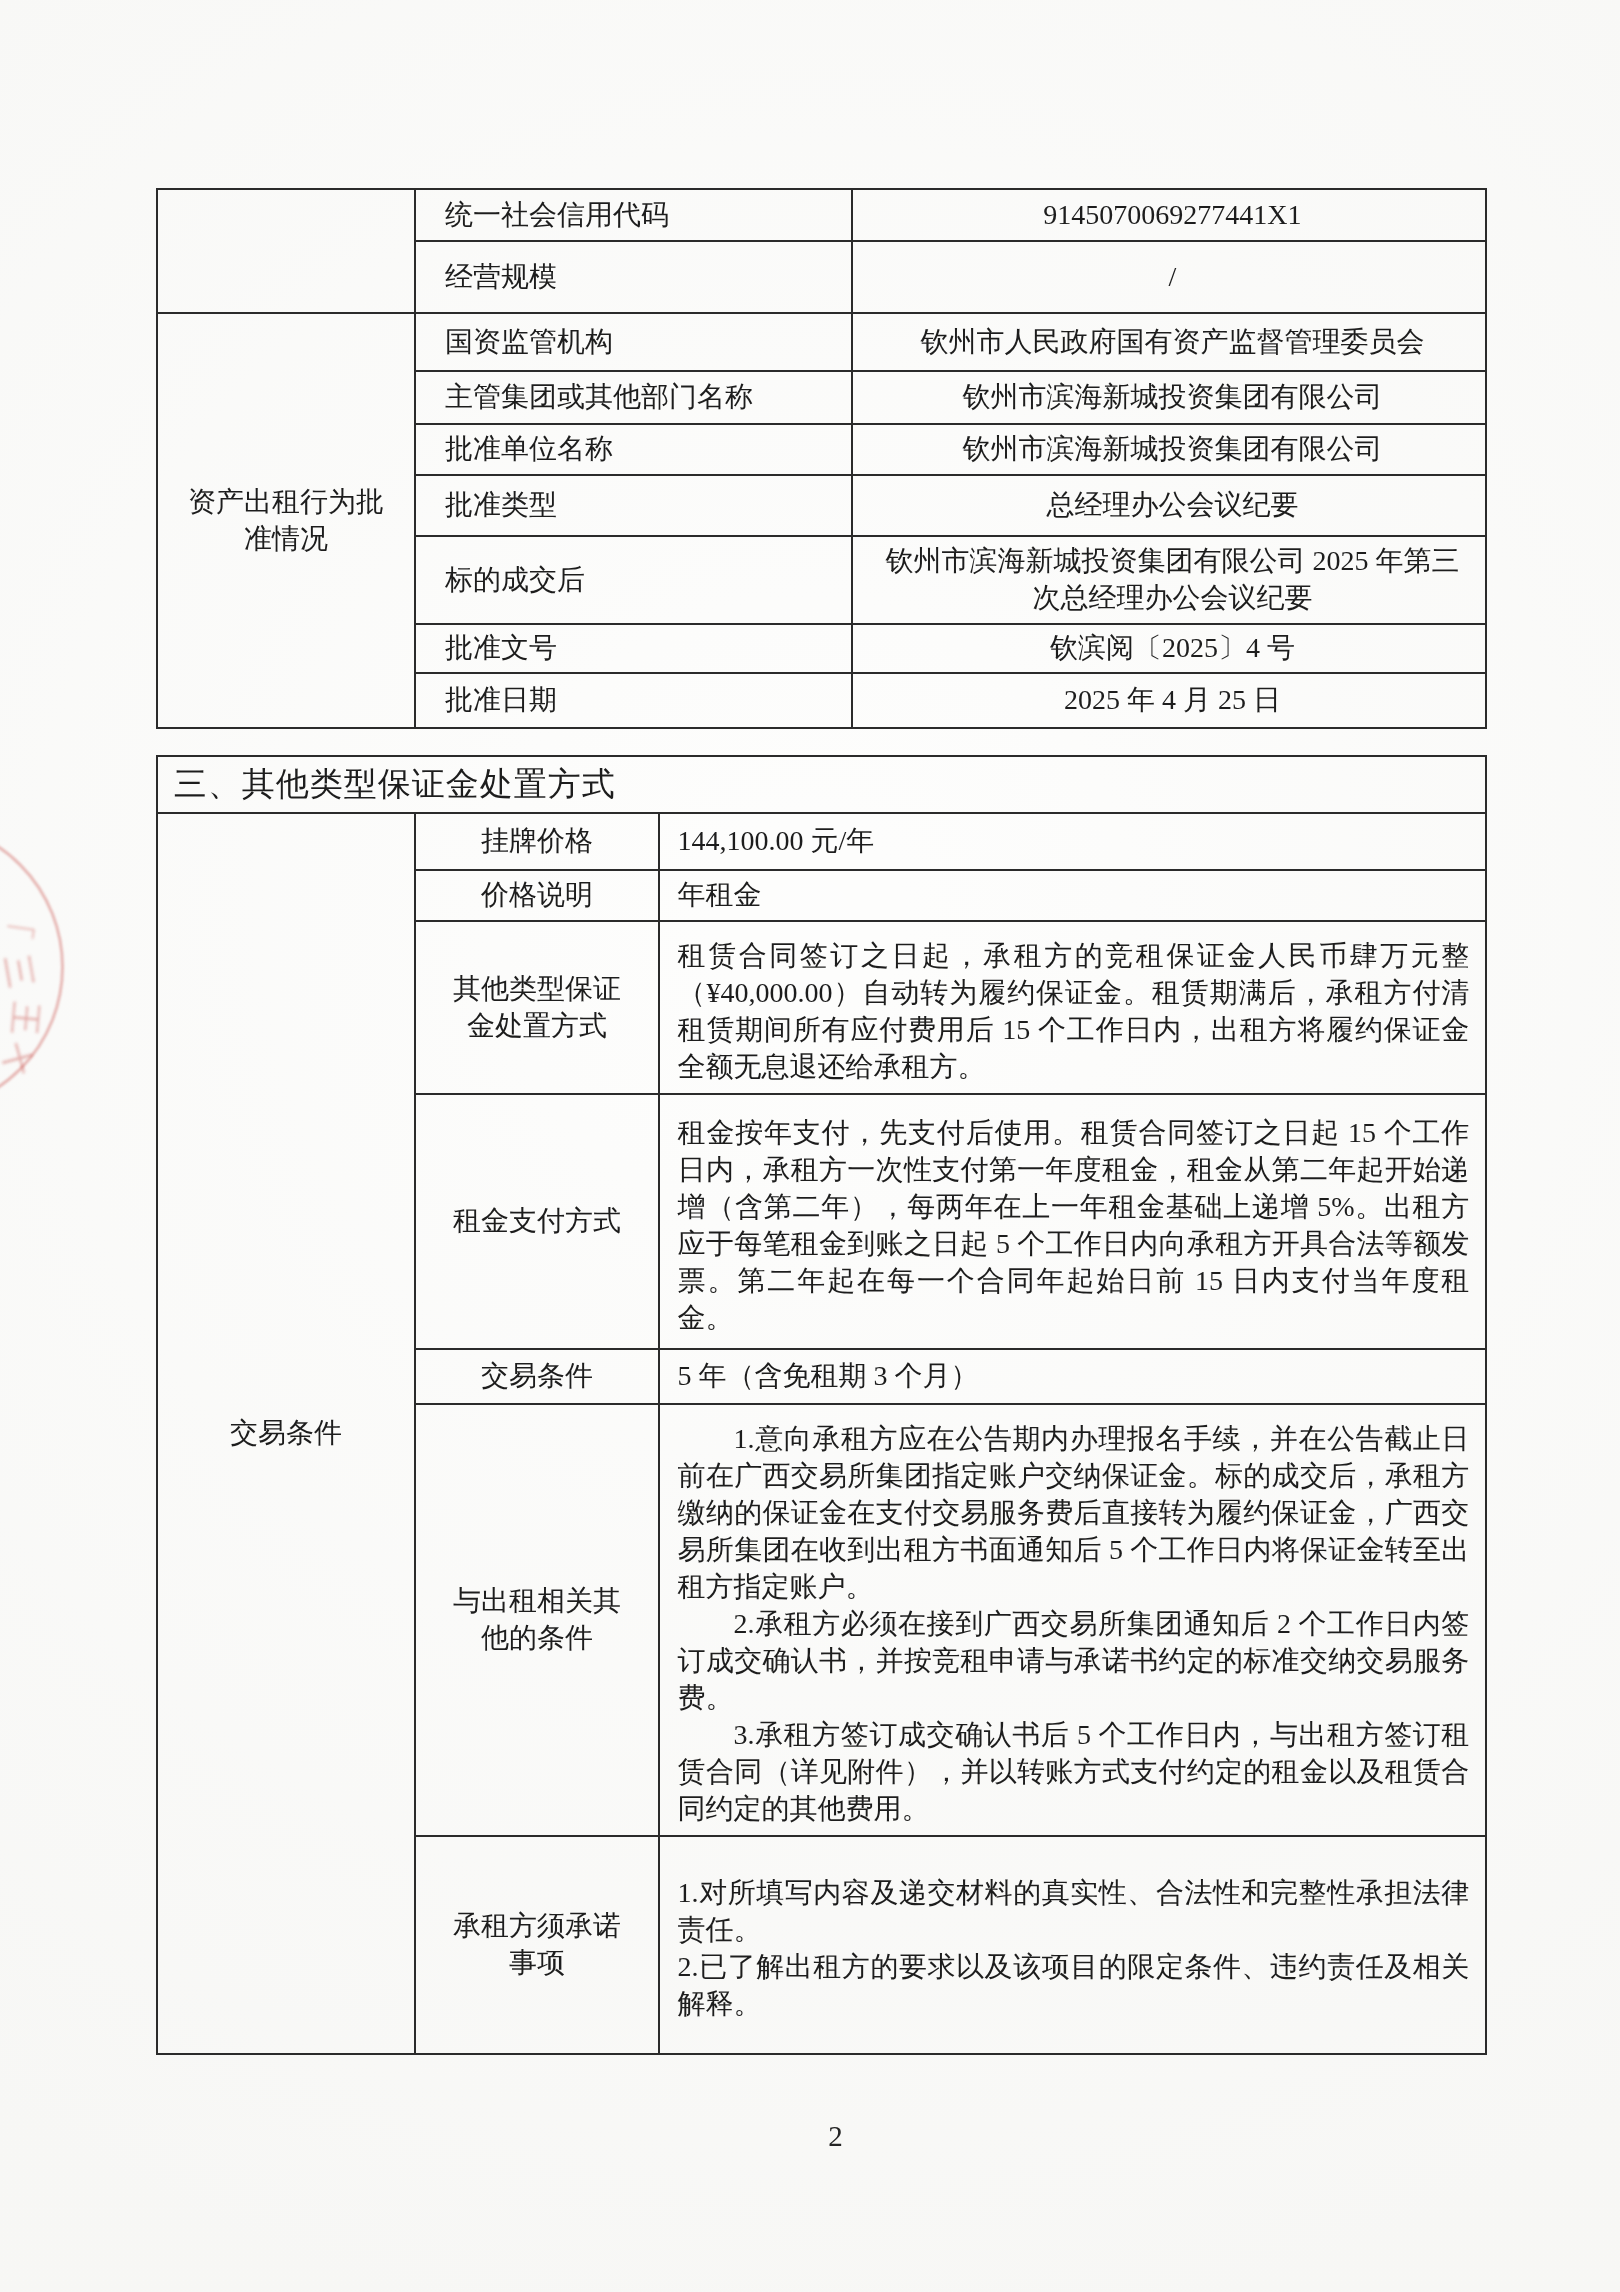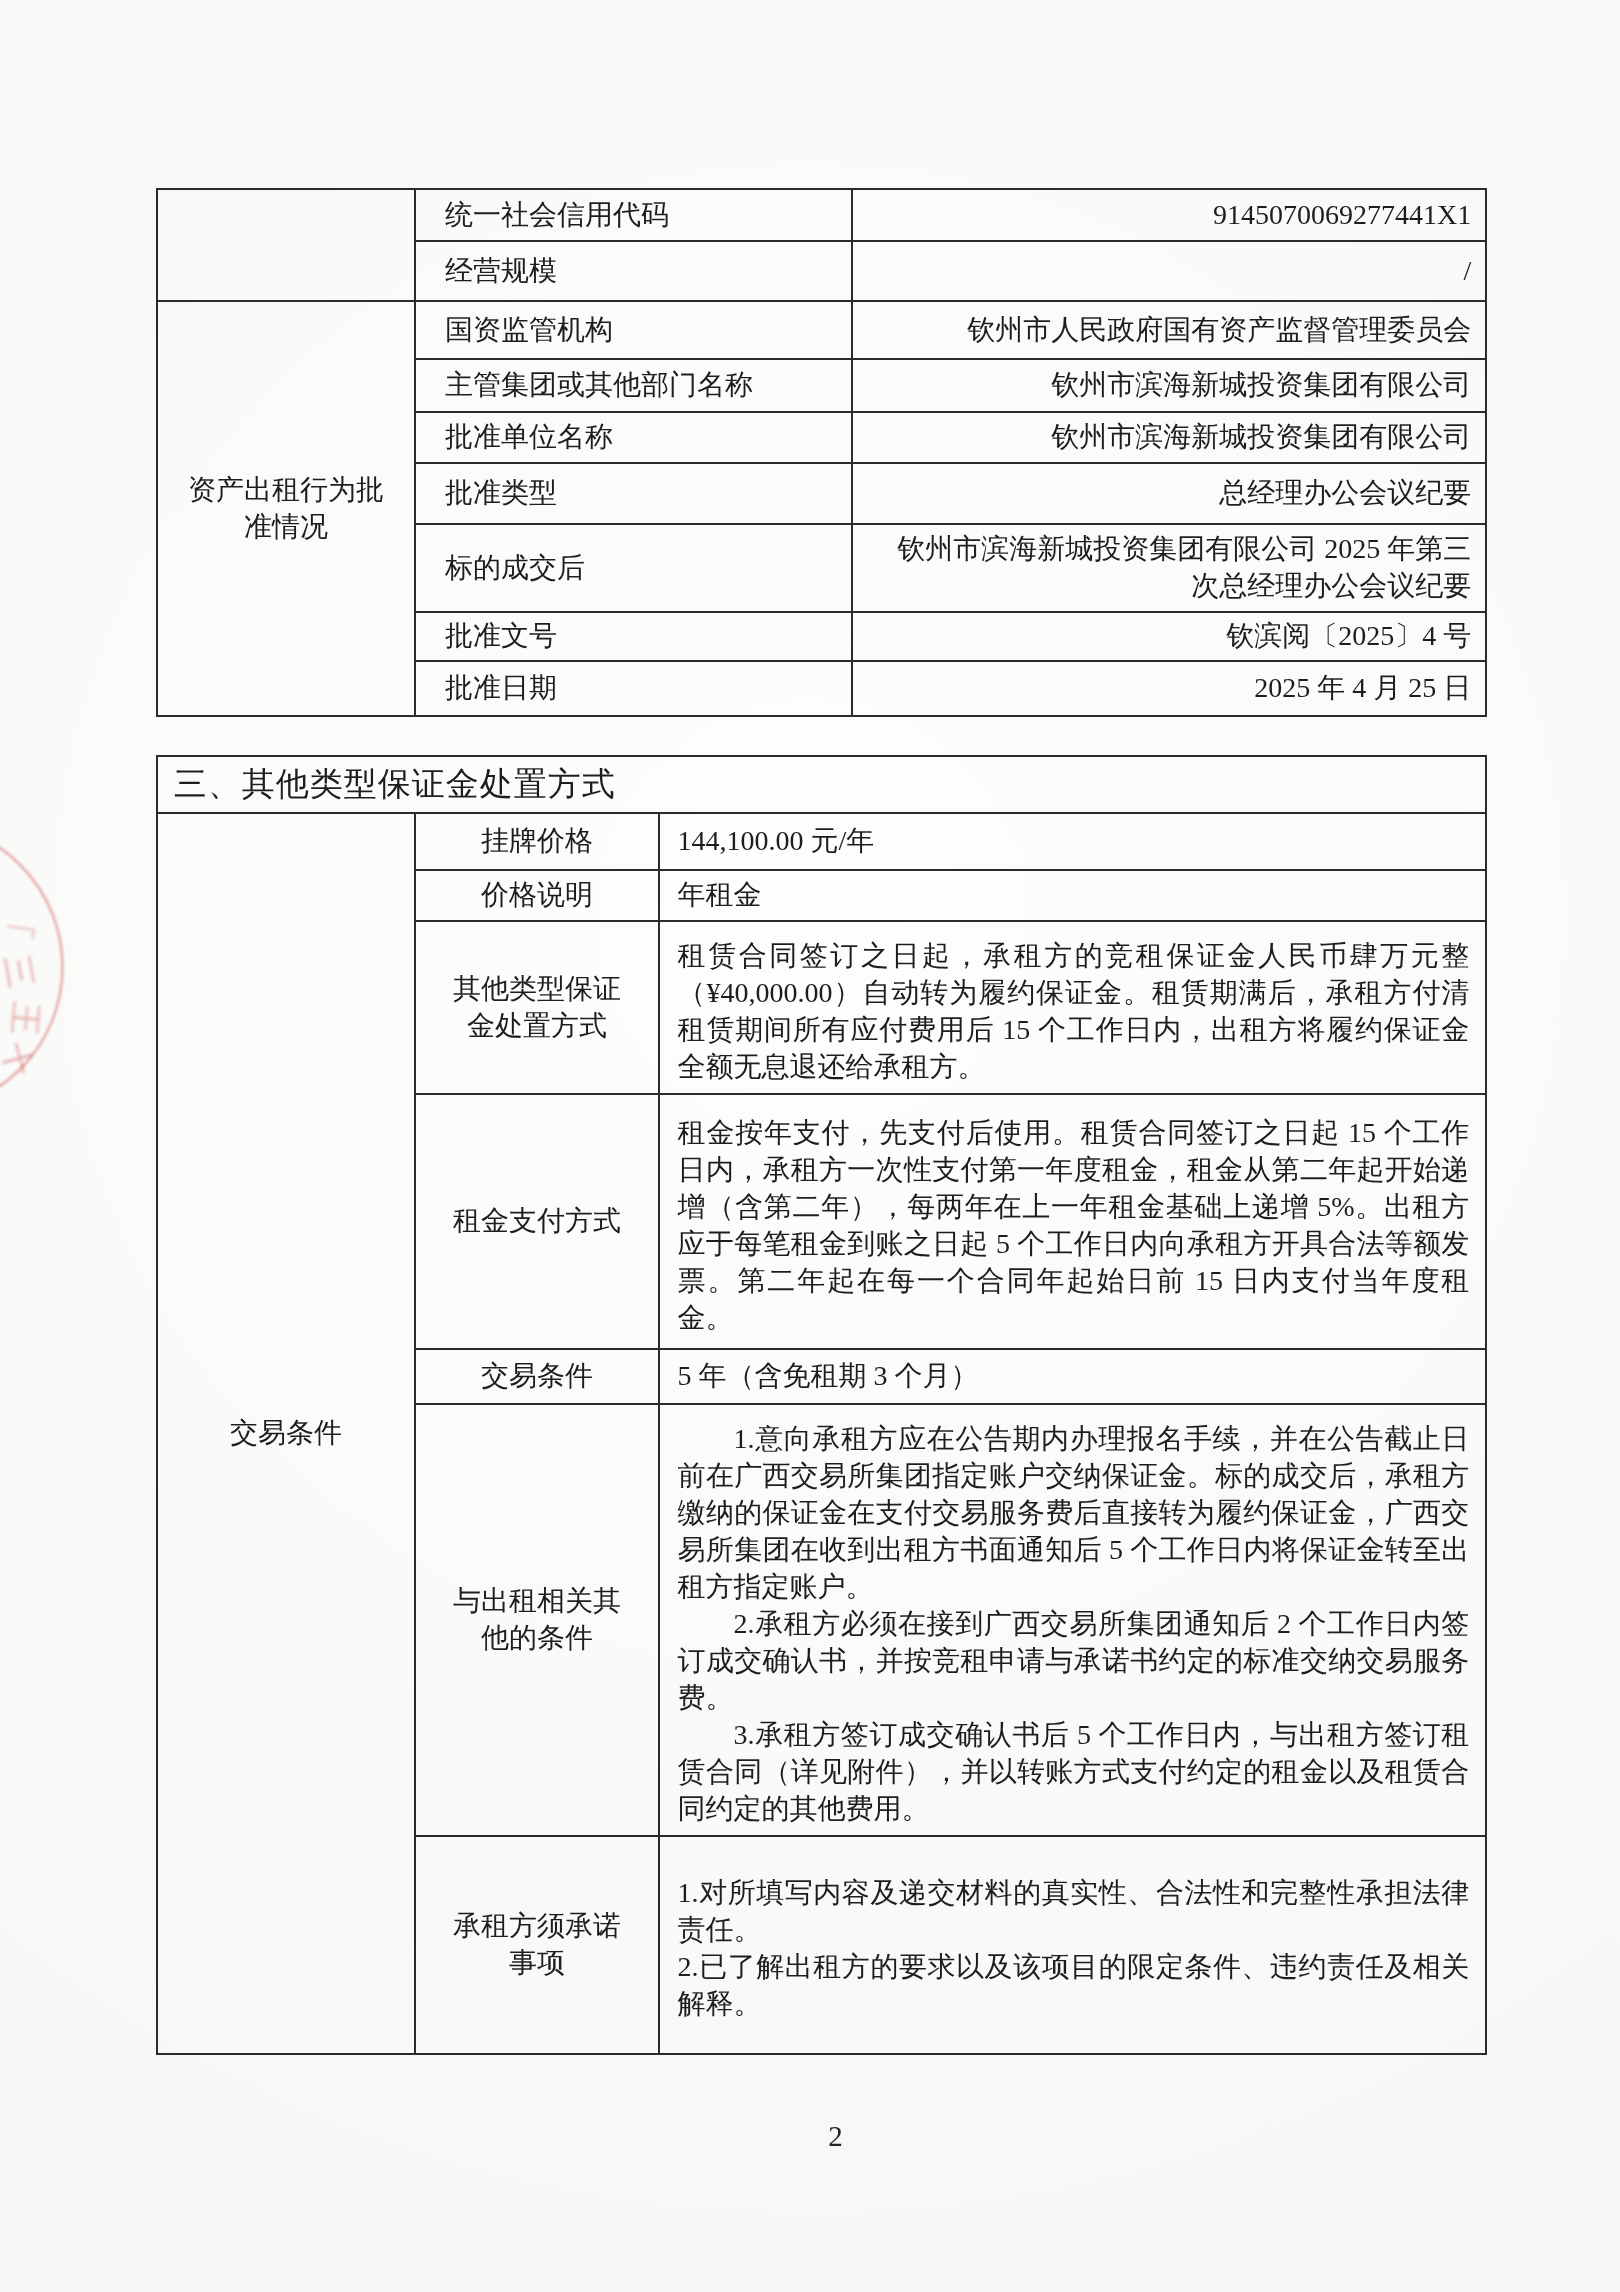--- a/index.html
+++ b/index.html
@@ -11,21 +11,21 @@
   }
   .sheet{position:absolute;inset:0;background:
     radial-gradient(circle at 50% 40%, rgba(255,255,255,.6), rgba(0,0,0,.015) 90%);}
   table{border-collapse:collapse;table-layout:fixed;position:absolute;
     background:transparent;}
   td{border:2px solid #2b2b2b;font-size:28px;line-height:1.32;
     vertical-align:middle;padding:3.9px 9.8px;overflow:hidden;}
   #table1{left:156px;top:188px;width:1329px;border:2.9px solid #262626;}
   #table2{left:156px;top:755px;width:1329px;border:2.9px solid #262626;}
   .lbl-col{padding-left:29px;padding-right:13.7px;text-align:left;}
-  .val-col{padding-left:20.6px;padding-right:13.7px;text-align:right;}
+  .val-col{padding-left:20.6px;padding-right:13.7px;text-align:center;}
   .sec-cell{text-align:center;padding:9px 29px;}
   .t2-lbl{text-align:center;padding:3.9px 26.5px;}
   .t2-val{padding-left:17.6px;padding-right:15.7px;text-align:left;}
   .tbl-title{font-size:33px;padding-left:15.7px;letter-spacing:1px;}
   .paras .para{margin:0;text-align:justify;line-height:37px;}
   .paras{padding-top:15px;padding-bottom:7.8px;}
   .indent .para{text-indent:2em;}
   .page-number{position:absolute;left:0;top:2120px;width:1671px;text-align:center;
     font-size:29px;color:#242424;}
   
@@ -51,21 +51,21 @@
       <col style="width:258px">
       <col style="width:437px">
       <col style="width:634px">
     </colgroup>
   <tbody>
       <tr style="height:52px">
     <td rowspan="2" class="sec-cell"></td>
     <td class="lbl-col">统一社会信用代码</td>
     <td class="val-col">9145070069277441X1</td>
   </tr>
-  <tr style="height:60px">
+  <tr style="height:72px">
     <td class="lbl-col">经营规模</td>
     <td class="val-col">/</td>
   </tr>
   <tr style="height:58px">
     <td rowspan="7" class="sec-cell">资产出租行为批准情况</td>
     <td class="lbl-col">国资监管机构</td>
     <td class="val-col">钦州市人民政府国有资产监督管理委员会</td>
   </tr>
   <tr style="height:53px">
     <td class="lbl-col">主管集团或其他部门名称</td>

